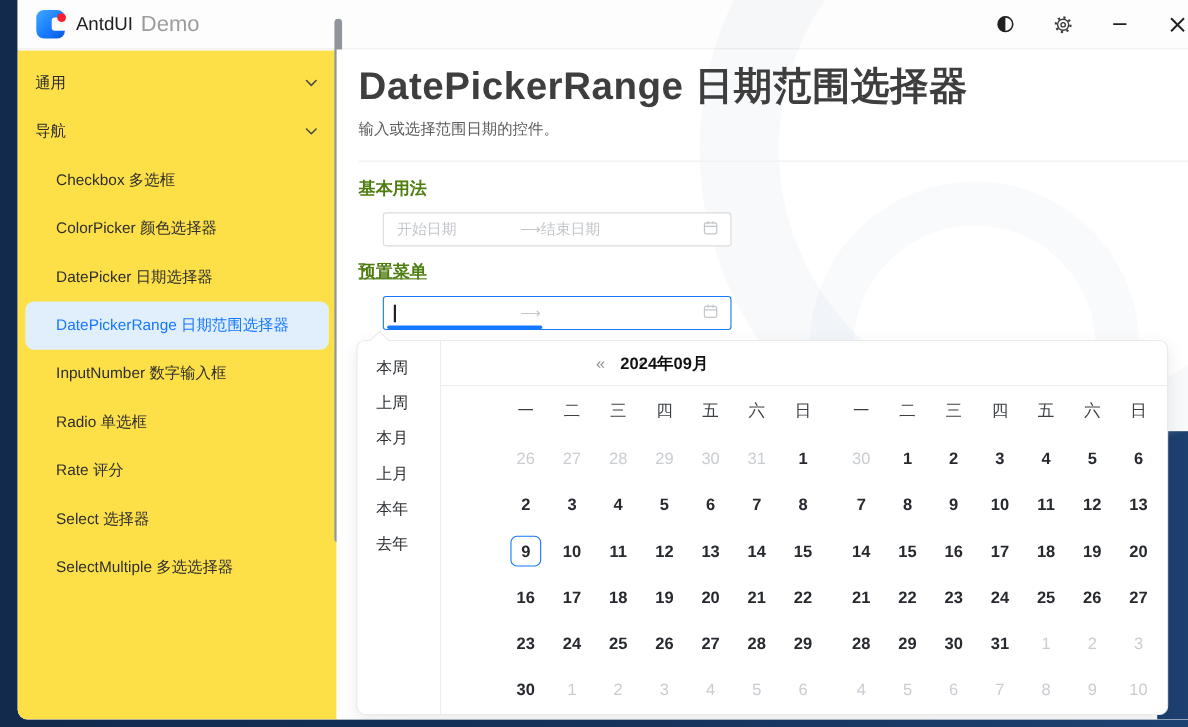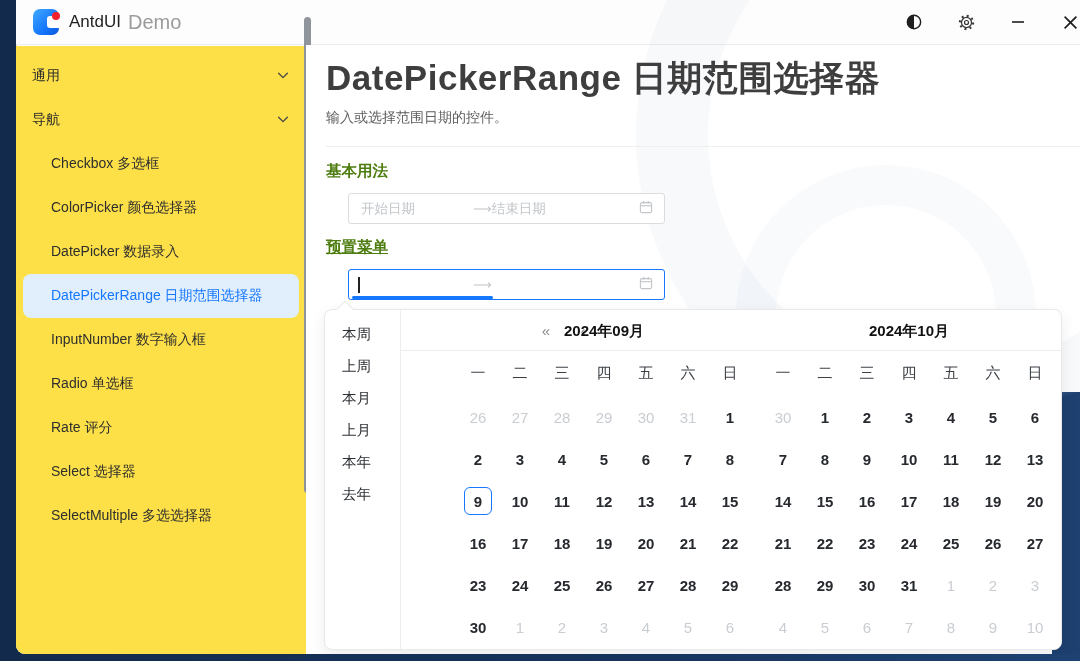--- a/index.html
+++ b/index.html
@@ -149,21 +149,21 @@
             <path d="M3 6 L8 11 L13 6" fill="none" stroke="#4a4a4a" stroke-width="1.6" stroke-linecap="round" stroke-linejoin="round"></path>
           </svg></span>
       </div>
       <div class="side-row item-row">
         <span>Checkbox 多选框</span>
       </div>
       <div class="side-row item-row">
         <span>ColorPicker 颜色选择器</span>
       </div>
       <div class="side-row item-row">
-        <span>DatePicker 数据录入</span>
+        <span>DatePicker 日期选择器</span>
       </div>
       <div class="side-row item-row selected">
         <span>DatePickerRange 日期范围选择器</span>
       </div>
       <div class="side-row item-row">
         <span>InputNumber 数字输入框</span>
       </div>
       <div class="side-row item-row">
         <span>Radio 单选框</span>
       </div>
@@ -230,21 +230,20 @@
           <div class="preset-item">本月</div>
           <div class="preset-item">上月</div>
           <div class="preset-item">本年</div>
           <div class="preset-item">去年</div>
         </div>
       <div class="v-divider"></div>
       <div class="cal-header">
         <span class="nav-arrow na-py">«</span>
         <span class="nav-arrow na-pm">‹</span>
         <span class="month-title mt-0">2024年09月</span>
-        <span class="month-title mt-1">2024年10月</span>
         <span class="nav-arrow na-nm">›</span>
 
       </div>
       <div class="month-grid mg-0">
           <div class="wd-cell">一</div>
           <div class="wd-cell">二</div>
           <div class="wd-cell">三</div>
           <div class="wd-cell">四</div>
           <div class="wd-cell">五</div>
           <div class="wd-cell">六</div>

